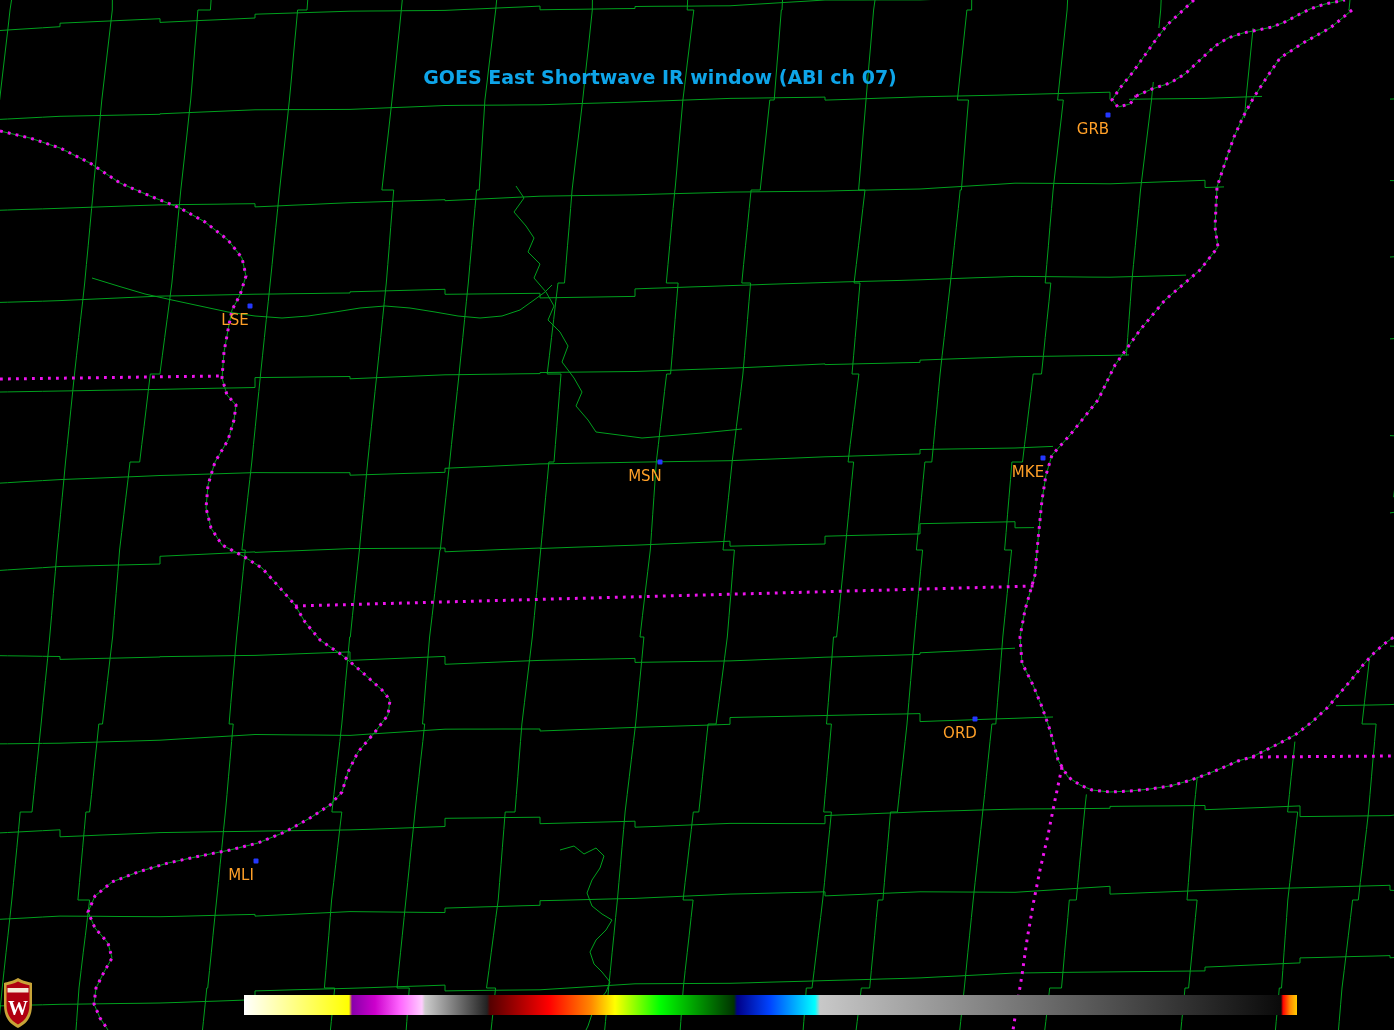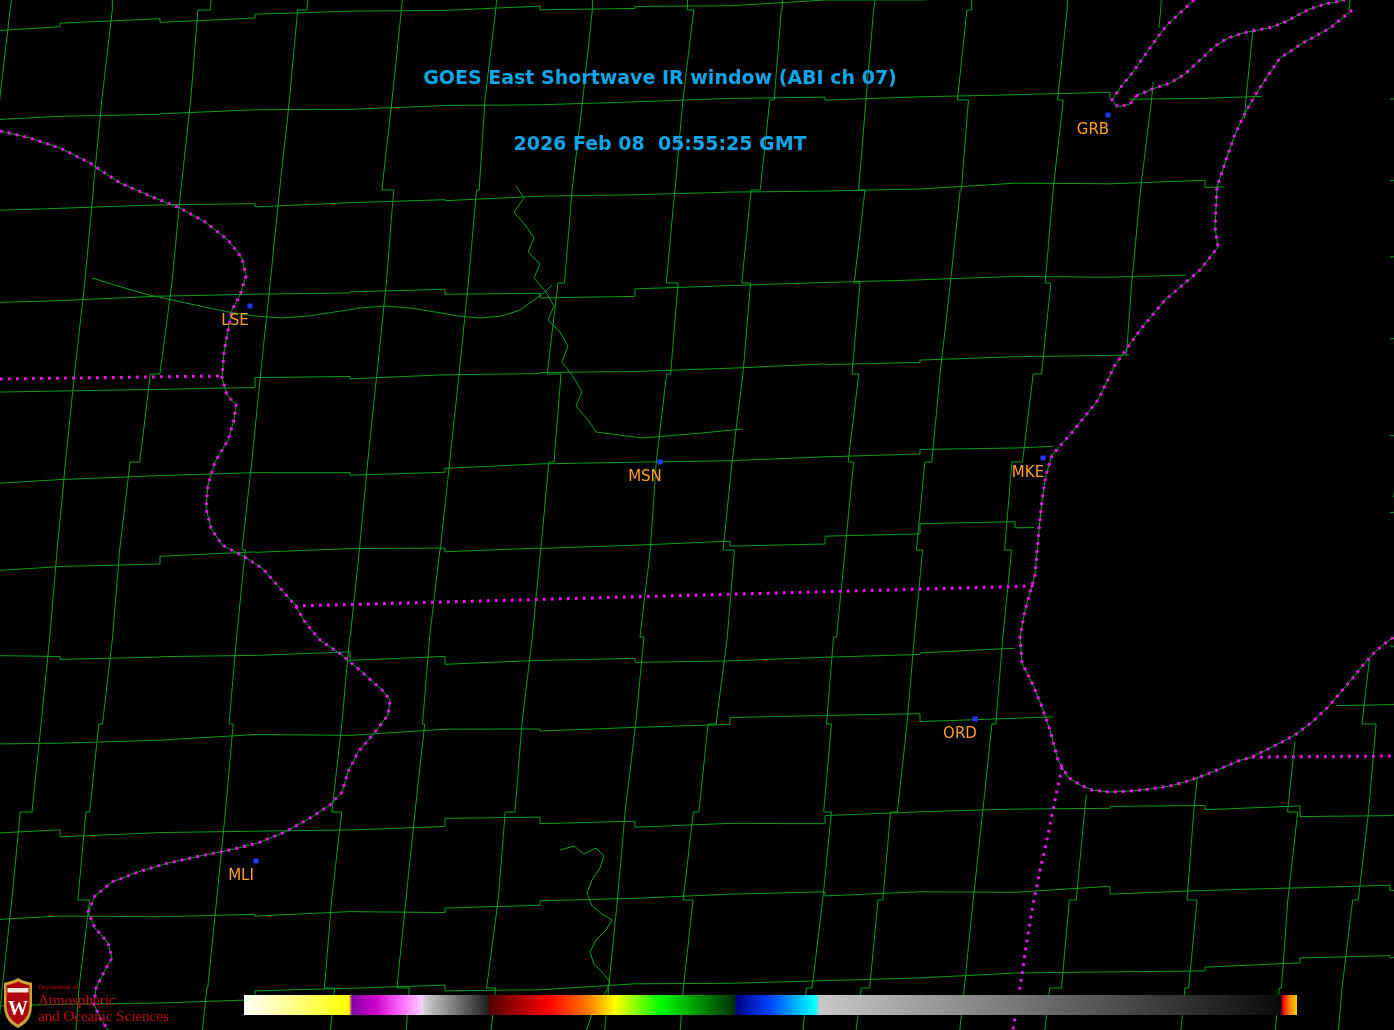--- a/index.html
+++ b/index.html
@@ -47,32 +47,26 @@
       <rect x="1040.5" y="455.5" width="5" height="5" rx="1" fill="#2438FF"></rect>
       <text x="1028" y="477" text-anchor="middle" fill="#FFA028" font-size="15" font-family="DejaVu Sans, Liberation Sans, sans-serif">MKE</text>
       <rect x="972.5" y="716.5" width="5" height="5" rx="1" fill="#2438FF"></rect>
       <text x="960" y="738" text-anchor="middle" fill="#FFA028" font-size="15" font-family="DejaVu Sans, Liberation Sans, sans-serif">ORD</text>
       <rect x="253.5" y="858.5" width="5" height="5" rx="1" fill="#2438FF"></rect>
       <text x="241" y="880" text-anchor="middle" fill="#FFA028" font-size="15" font-family="DejaVu Sans, Liberation Sans, sans-serif">MLI</text>
     </svg>
 
   <div id="title" style="color: #0ea5e9;">
     <div>GOES East Shortwave IR window (ABI ch 07)</div>
-    <div>2026 Feb 08  05:55:25 GMT</div>
   </div>
 
   <div id="colorbar" style="left: 244px; top: 995px; width: 1053px; height: 20px; background: linear-gradient(to right, rgb(255, 255, 255) 0%, rgb(255, 255, 0) 9.97%, rgb(136, 0, 170) 10.26%, rgb(204, 0, 204) 12.44%, rgb(255, 102, 255) 14.81%, rgb(255, 204, 255) 16.9%, rgb(204, 204, 204) 17.19%, rgb(34, 34, 34) 23.08%, rgb(85, 0, 0) 23.36%, rgb(255, 0, 0) 28.97%, rgb(255, 136, 0) 32.95%, rgb(255, 255, 0) 35.23%, rgb(0, 255, 0) 39.51%, rgb(0, 51, 0) 46.53%, rgb(0, 0, 136) 46.82%, rgb(0, 68, 255) 49.95%, rgb(0, 255, 255) 54.23%, rgb(200, 200, 200) 54.7%, rgb(10, 10, 10) 98.48%, rgb(255, 0, 0) 98.67%, rgb(255, 136, 0) 99.33%, rgb(255, 204, 0) 100%);"></div>
 
   <div id="logo">
     <svg class="crest" width="30" height="52" viewBox="0 0 30 52">
       <path d="M15 1 C20 4 26 5 29 6 L29 28 C29 41 23 47 15 51 C7 47 1 41 1 28 L1 6 C4 5 10 4 15 1 Z" fill="#C8A438"></path>
       <path d="M15 4.5 C19 6.6 24 7.6 26.5 8.2 L26.5 27.5 C26.5 38.5 21.5 43.8 15 47.5 C8.5 43.8 3.5 38.5 3.5 27.5 L3.5 8.2 C6 7.6 11 6.6 15 4.5 Z" fill="#B00010"></path>
       <rect x="4.5" y="11" width="21" height="4.5" fill="#F5EBD8"></rect>
       <text x="15" y="38" text-anchor="middle" font-family="Liberation Serif, DejaVu Serif, serif" font-weight="bold" font-size="20" fill="#FFFFFF">W</text>
     </svg>
-    <div class="lines">
-      <div class="dept" style="color: rgb(197, 5, 12);">Department of</div>
-      <div class="l1" style="color: rgb(197, 5, 12);">Atmospheric</div>
-      <div class="l2" style="color: rgb(197, 5, 12);">and Oceanic Sciences</div>
-    </div>
   </div>
 
 </div>
 
 </body></html>

